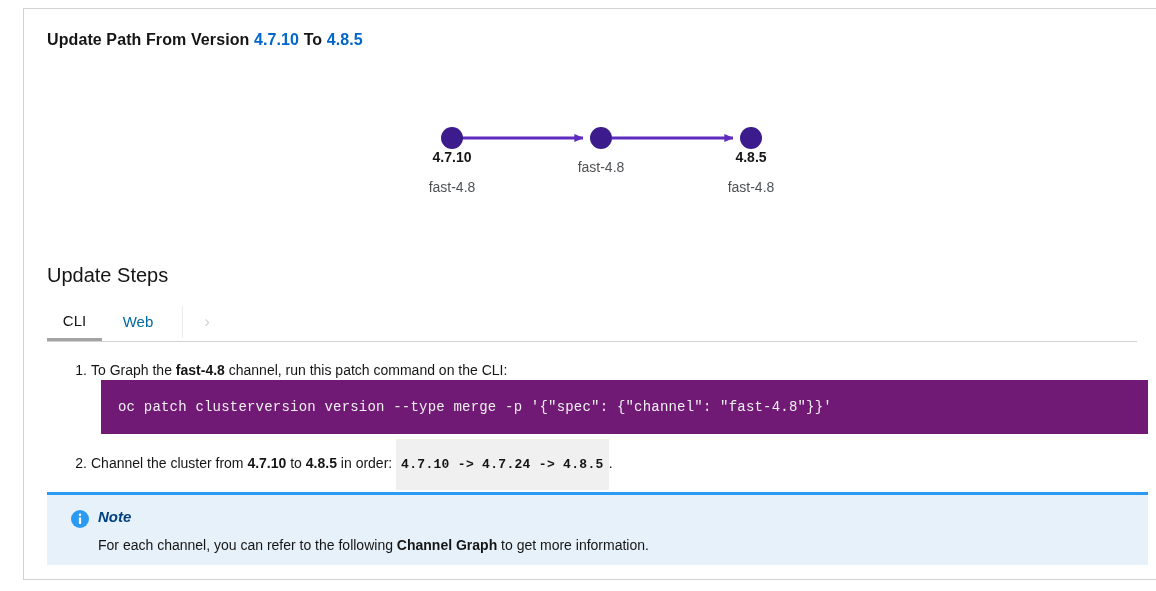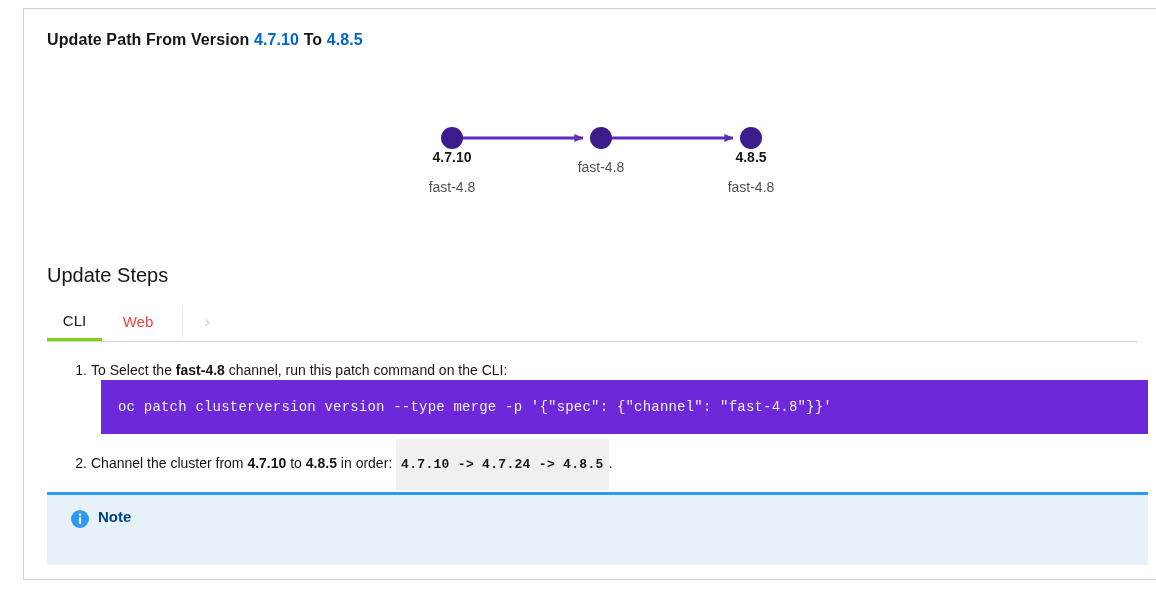--- a/index.html
+++ b/index.html
@@ -100,27 +100,27 @@
     box-sizing: border-box;
   }
   .tab {
     position: absolute;
     top: 0;
     height: 39px;
     display: flex;
     align-items: center;
     justify-content: center;
     font-size: 15px;
-    color: #ef4444;
+    color: #0369a1;
     cursor: pointer;
     box-sizing: border-box;
   }
   .tab.active {
     color: #151515;
-    border-bottom: 3px solid #84cc16;
+    border-bottom: 3px solid #a3a3a3;
   }
   #tab-cli { left: 0px; width: 55px; }
   #tab-web { left: 55px; width: 72px; }
   .tab-sep {
     position: absolute;
     left: 135px;
     top: 4px;
     width: 1px;
     height: 32px;
     background: #ededed;
@@ -159,21 +159,21 @@
   .step2 { left: 45px; top: 444px; width: 1060px; }
 
   b.strong { font-weight: 700; }
 
   .code-block {
     position: absolute;
     left: 77px;
     top: 371px;
     width: 1047px;
     height: 54px;
-    background: #6d28d9;
+    background: #701a75;
     box-sizing: border-box;
     display: flex;
     align-items: center;
     padding-left: 17px;
   }
   .code-block code {
     font-family: "Liberation Mono", monospace;
     font-size: 14px;
     color: #f0f0f0;
     white-space: pre;
@@ -208,20 +208,21 @@
     width: 18px;
     height: 18px;
   }
   .alert-title {
     position: absolute;
     left: 51px;
     top: 13px;
     font-size: 15px;
     font-weight: 700;
     color: #004080;
+    font-style: italic;
   }
   .alert-body {
     position: absolute;
     left: 51px;
     top: 40px;
     font-size: 14px;
     color: #151515;
     line-height: 20px;
     white-space: nowrap;
   }
@@ -271,34 +272,35 @@
     <div class="tab active" id="tab-cli">CLI</div>
     <div class="tab" id="tab-web">Web</div>
     <div class="tab-sep"></div>
     <div class="tab-scroll">
       <span style="font-size:17px;color:#d2d2d2;">›</span>
     </div>
   </div>
 
   <div class="step step1">
     <span class="step-num">1.</span>
-    <span class="step-text"><span>To Select the </span><b class="strong">fast-4.8</b><span> channel, run this patch command on the CLI:</span></span>
+    <span class="step-text"><span>To Graph the </span><b class="strong">fast-4.8</b><span> channel, run this patch command on the CLI:</span></span>
   </div>
 
   <div class="code-block">
     <code>oc patch clusterversion version --type merge -p '{"spec": {"channel": "fast-4.8"}}'</code>
   </div>
 
   <div class="step step2">
     <span class="step-num">2.</span>
     <span class="step-text"><span>Channel the cluster from </span><b class="strong">4.7.10</b><span> to </span><b class="strong">4.8.5</b><span> in order: </span><code class="inline">4.7.10 -&gt; 4.7.24 -&gt; 4.8.5</code><span>.</span></span>
   </div>
 
   <div class="alert">
     <svg class="alert-icon" viewBox="0 0 16 16">
       <circle cx="8" cy="8" r="8" fill="#2b9af3"></circle>
       <circle cx="8" cy="4.2" r="1.15" fill="#ffffff"></circle>
       <rect x="7" y="6.4" width="2" height="6" rx="0.6" fill="#ffffff"></rect>
     </svg>
     <div class="alert-title">Note</div>
+    <div class="alert-body"><span>For each channel, you can refer to the following </span><b class="strong">Channel Graph</b><span> to get more information.</span></div>
   </div>
 
 </div>
 
 </body></html>

